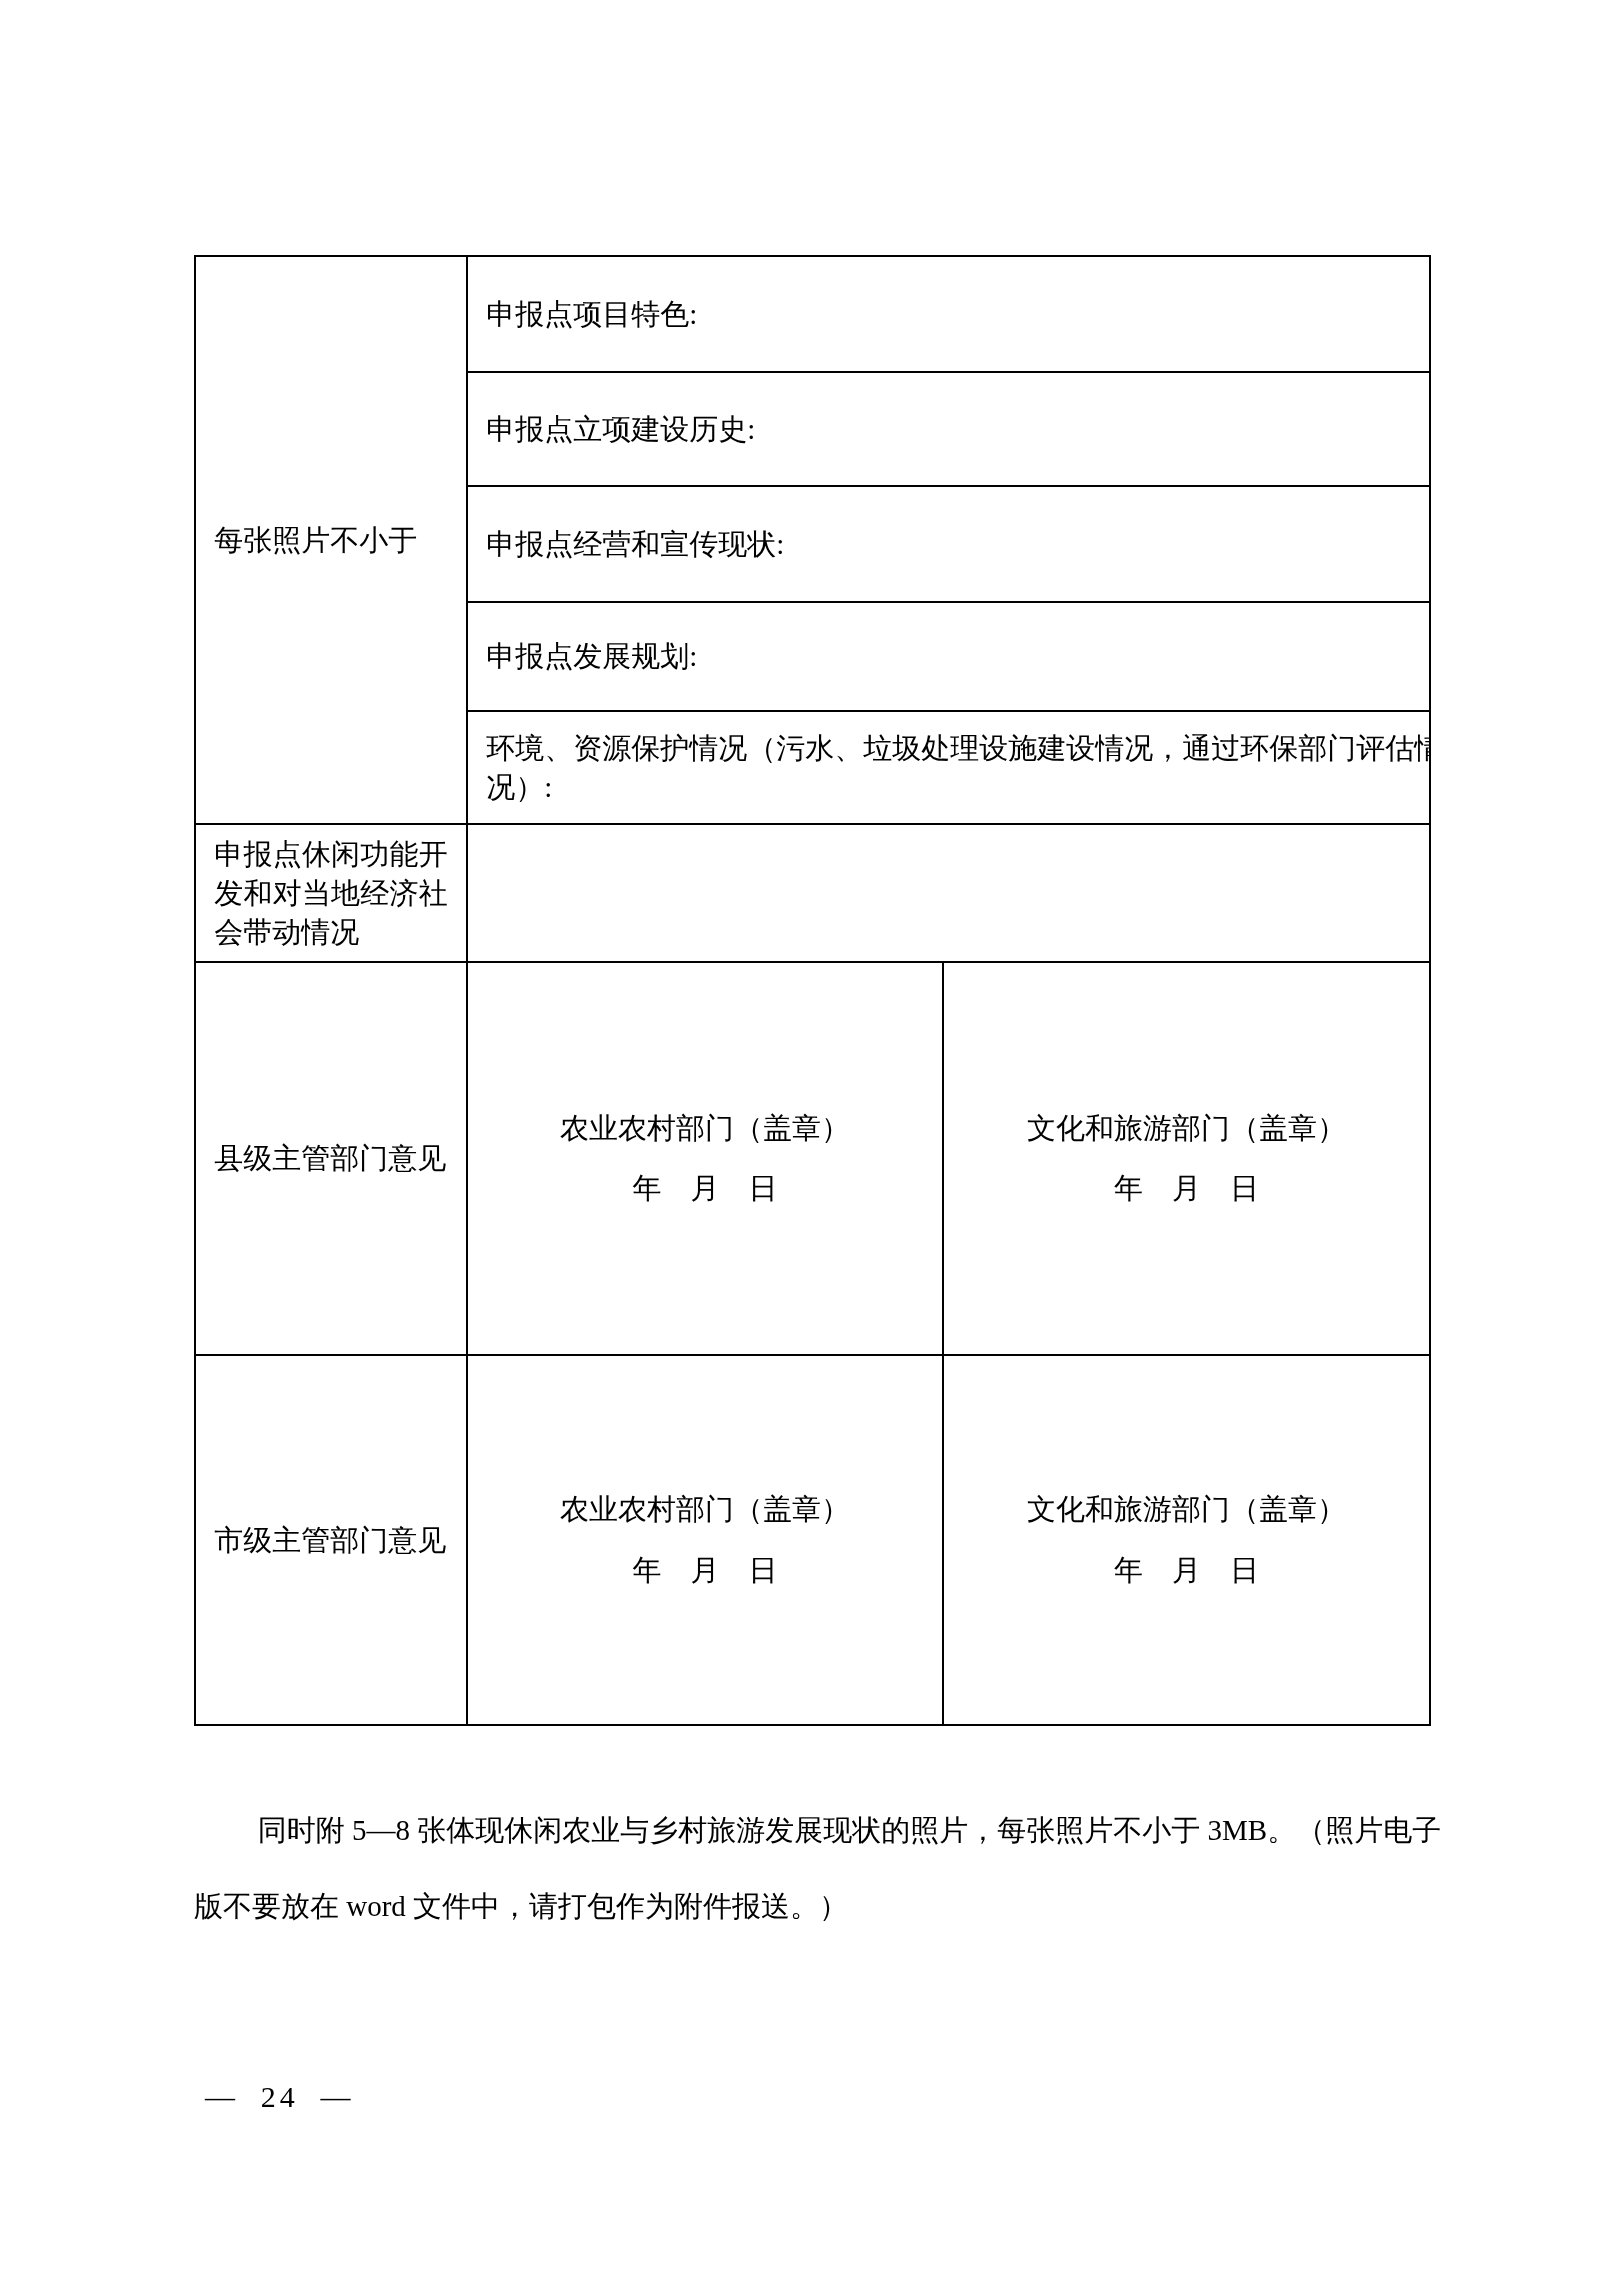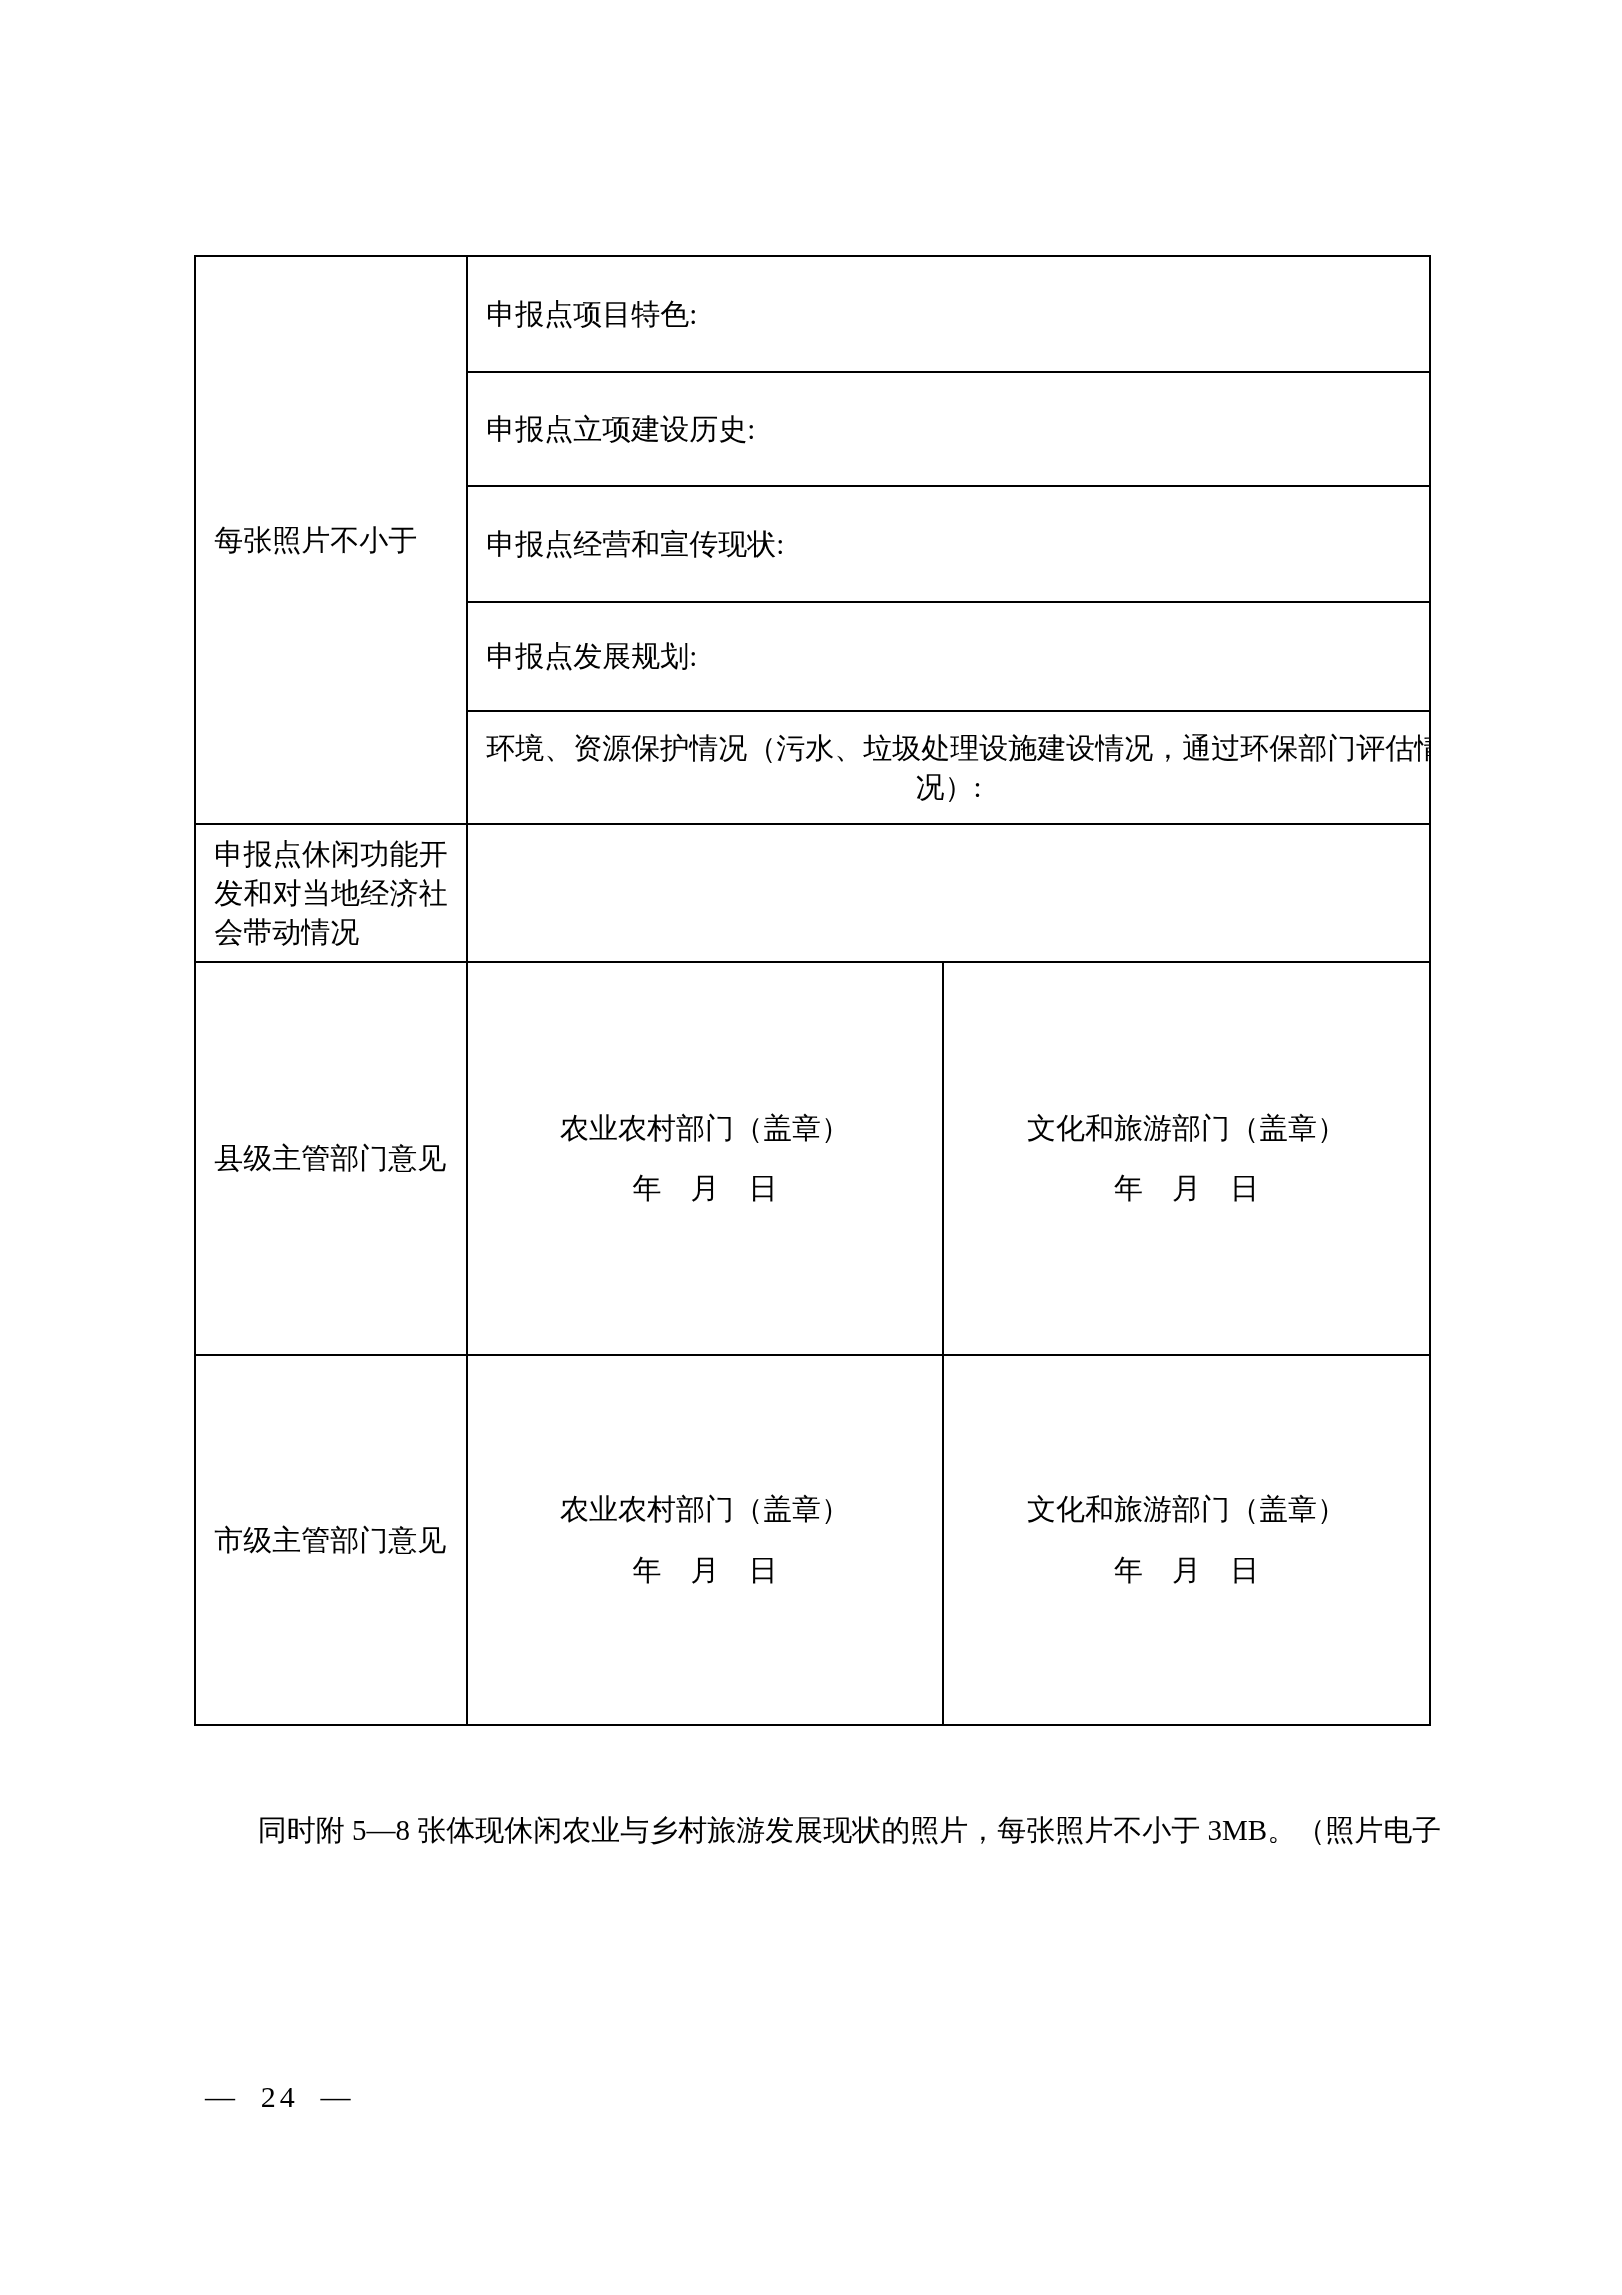--- a/index.html
+++ b/index.html
@@ -41,21 +41,20 @@
     text-align: justify;
     text-justify: inter-ideograph;
     padding: 0 17px;
   }
   td.item-cell {
     padding-left: 21px;
   }
   td.env-cell {
     padding-left: 21px;
     font-size: 28px;
-    text-align: center;
   }
   .env-line {
     white-space: nowrap;
   }
   td.sign-cell {
     vertical-align: bottom;
     text-align: center;
     padding: 0 0 62px 0;
   }
   .dept-line {
@@ -150,18 +149,19 @@
       <td class="sign-cell">
         <div class="dept-line">文化和旅游部门（盖章）</div>
         <div class="date-line">年　月　日</div>
       </td>
     </tr>
   </tbody>
     </table>
 
   <div class="note">
     <div class="note-line1">同时附 5—8 张体现休闲农业与乡村旅游发展现状的照片，每张照片不小于 3MB。（照片电子</div>
+    <div class="note-line2">版不要放在 word 文件中，请打包作为附件报送。）</div>
   </div>
 
   <div class="footer">— 24 —</div>
 
 </div>
 
 
 </body></html>

